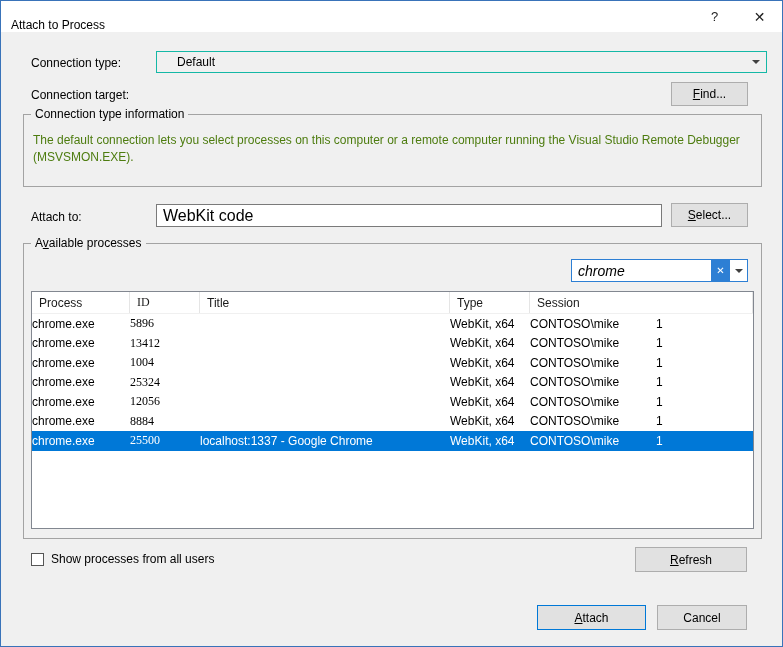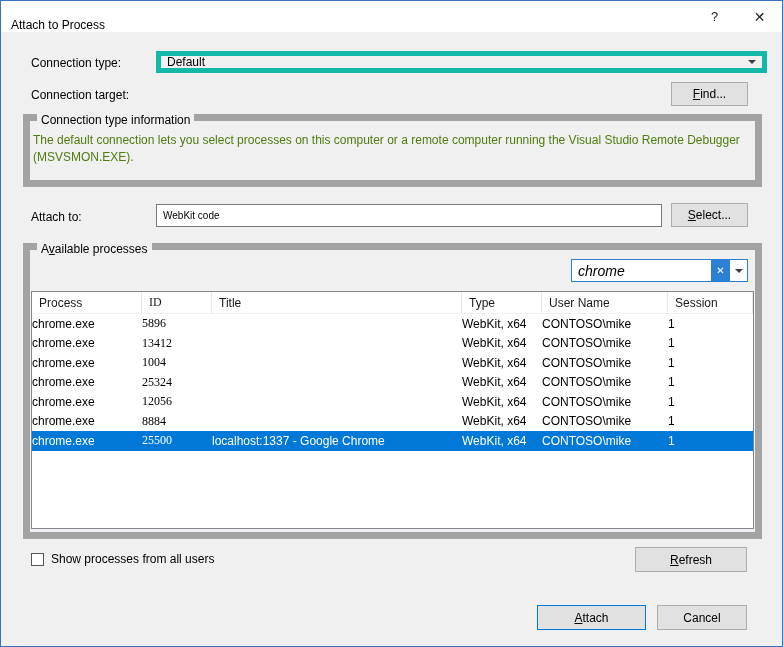--- a/index.html
+++ b/index.html
@@ -18,37 +18,37 @@
   .titlebar {
     position: absolute; left:0; top:0; right:0; height:31px;
     background:#ffffff; display:flex; align-items:flex-end; padding-left:10px;
   }
   .caption-buttons { position:absolute; right:0; top:0; display:flex; height:31px; }
   .cap-btn { width:45px; height:31px; display:flex; align-items:center; justify-content:center;
              font-size:13px; color:#222; cursor:default; }
   
   .lbl { position:absolute; white-space:nowrap; }
   .combo {
-    position:absolute; border:5px solid #14b8a6; background:#f0f0f0;
-    display:flex; align-items:center; padding-left:6px;
+    position:absolute; border:1px solid #14b8a6; background:#f0f0f0;
+    display:flex; align-items:center; padding-left:20px;
   }
   .combo.white { background:#ffffff; }
   .combo-arrow { margin-left:auto; width:20px; display:flex; justify-content:center; align-items:center; align-self:stretch; }
   .tri { width:0; height:0; border-left:4px solid transparent; border-right:4px solid transparent; border-top:4px solid #404040; display:inline-block; }
   .btn {
     position:absolute; background:#e1e1e1; border:1px solid #adadad;
     display:flex; align-items:center; justify-content:center; font-size:12px; cursor:default;
   }
   .btn.default { border:1px solid #0078d7; }
   .textbox {
     position:absolute; background:#ffffff; border:1px solid #7a7a7a;
-    font-family:"Liberation Sans", sans-serif; font-size:10px; padding:0 6px; color:#000;
-  }
-  
-  .group { position:absolute; border:7px solid #a3a3a3; }
+    font-family:"Liberation Sans", sans-serif; font-size:16px; padding:0 6px; color:#000;
+  }
+  
+  .group { position:absolute; border:1px solid #a3a3a3; }
   .group-label { position:absolute; top:-8px; left:7px; background:#f0f0f0; padding:0 4px; white-space:nowrap; }
   #info-text { position:absolute; left:32px; top:131px; width:714px; line-height:17px; color:#4d7c0f; }
   #group-info  { left:22px; top:113px; width:739px; height:73px; }
   #group-procs { left:22px; top:242px; width:739px; height:296px; }
   
   #lbl-conn-type   { left:30px; top:55px; }
   #combo-conn-type { left:155px; top:50px; width:611px; height:22px; }
   #lbl-conn-target { left:30px; top:87px; }
   #combo-conn-target { left:155px; top:82px; width:493px; height:22px; }
   #btn-find   { left:670px; top:81px;  width:77px; height:24px; }
@@ -71,21 +71,21 @@
   #listview {
     position:absolute; left:30px; top:290px; width:723px; height:238px;
     background:#ffffff; border:1px solid #828790; overflow:hidden;
   }
   .thead { display:flex; height:22px; border-bottom:1px solid #f0f0f0; }
   .hc { display:flex; align-items:center; padding-left:7px; border-right:1px solid #e5e5e5;
         color:#1a1a1a; white-space:nowrap; overflow:hidden; }
   .trow { display:flex; height:19.5px; align-items:center; }
   .trow.selected { background:#0078d7; color:#ffffff; }
   .tc { white-space:nowrap; overflow:hidden; }
-  .w1 { width:110px; } .w2 { width:70px;font-family:Liberation Serif, serif; } .w3 { width:250px; }
+  .w1 { width:98px; } .w2 { width:70px;font-family:Liberation Serif, serif; } .w3 { width:250px; }
   .w4 { width:80px; }  .w5 { width:126px; } .w6 { flex:1; }
   
   #chk-row { position:absolute; left:30px; top:551px; display:flex; align-items:center; gap:7px; }
   .checkbox { width:13px; height:13px; background:#fff; border:1px solid #565656; }
   #btn-refresh { left:634px; top:546px; width:112px; height:25px; }
   #btn-attach  { left:536px; top:604px; width:109px; height:25px; }
   #btn-cancel  { left:656px; top:604px; width:90px;  height:25px; }
   u { text-decoration: underline; }
 </style>
 </head>
@@ -138,21 +138,20 @@
       <i class="tri"></i>
     </span>
   </div>
 
   <div id="listview">
     <div class="thead">
       <span class="hc w1">Process</span>
       <span class="hc w2">ID</span>
       <span class="hc w3">Title</span>
       <span class="hc w4">Type</span>
-      <span class="hc w5">User Name</span>
       <span class="hc w6">Session</span>
     </div>
     <div class="tbody">
       <div class="trow">
         <span class="tc w1">chrome.exe</span>
         <span class="tc w2">5896</span>
         <span class="tc w3"></span>
         <span class="tc w4">WebKit, x64</span>
         <span class="tc w5">CONTOSO\mike</span>
         <span class="tc w6">1</span>

